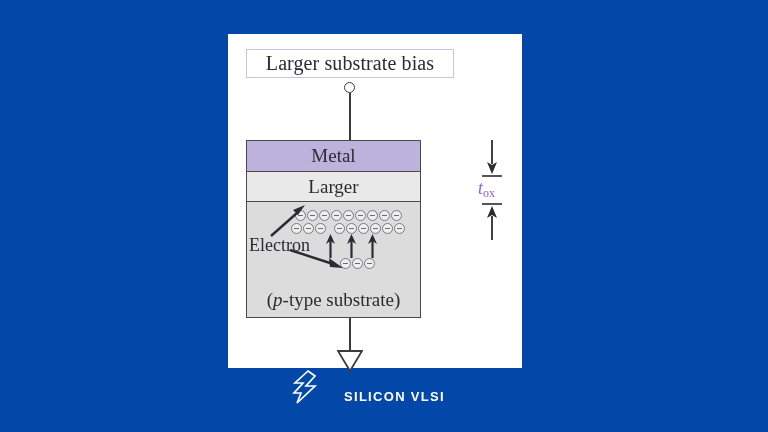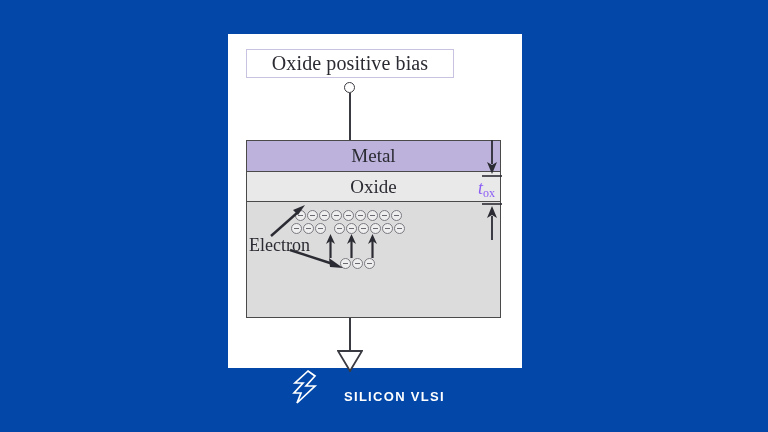--- a/index.html
+++ b/index.html
@@ -54,21 +54,21 @@
     position: absolute;
     left: 121px; top: 59px;
     width: 1.6px; height: 47px;
     background: #3a3a42;
   }
 
   
   #device-stack {
     position: absolute;
     left: 18px; top: 106px;
-    width: 255px; height: 178px;
+    width: 175px; height: 178px;
     border: 1.6px solid #4a4a4a;
     background: #dcdcdc;
   }
   .layer {
     position: absolute;
     left: 0; width: 100%;
     display: flex;
     align-items: center;
     justify-content: center;
   }
@@ -193,34 +193,34 @@
     font-weight: bold;
     letter-spacing: 1.3px;
   }
 </style>
 </head>
 <body>
 
 <div id="figure-panel">
 
   <div id="bias-label-box">
-    <span id="bias-label-text">Oxide positive bias</span>
+    <span id="bias-label-text">Larger substrate bias</span>
   </div>
 
   <div id="top-terminal-circle"></div>
   <div id="top-lead-wire"></div>
 
   <div id="device-stack">
 
     <div class="layer" id="layer-metal">
       <span class="layer-label">Metal</span>
     </div>
 
     <div class="layer" id="layer-oxide">
-      <span class="layer-label">Oxide</span>
+      <span class="layer-label">Larger</span>
     </div>
 
     <div class="layer" id="layer-substrate">
       <div id="substrate-inner">
 
         <div class="charge-row" id="charge-row-top">
           <span class="electron-symbol"></span>
           <span class="electron-symbol"></span>
           <span class="electron-symbol"></span>
           <span class="electron-symbol"></span>
@@ -270,20 +270,23 @@
         <svg id="electron-arrow-up" viewBox="0 0 40 34">
           <line x1="2" y1="32" x2="28" y2="9" stroke="#2b2b33" stroke-width="2.4"></line>
           <polygon points="36,1 24,6 29,11" fill="#2b2b33"></polygon>
         </svg>
 
         <svg id="electron-arrow-down" viewBox="0 0 58 22">
           <line x1="1" y1="2" x2="44" y2="16" stroke="#2b2b33" stroke-width="2.4"></line>
           <polygon points="54,20 40,10 41,19" fill="#2b2b33"></polygon>
         </svg>
 
+        <div id="substrate-caption">
+          <span>(</span><i>p</i><span>-type substrate)</span>
+        </div>
 
       </div>
     </div>
   </div>
 
   <div id="bottom-lead-wire"></div>
   <svg id="bottom-arrowhead" viewBox="0 0 26 22">
     <polygon points="1,1 25,1 13,21" fill="#ffffff" stroke="#3a3a42" stroke-width="1.8" stroke-linejoin="miter"></polygon>
   </svg>
 

